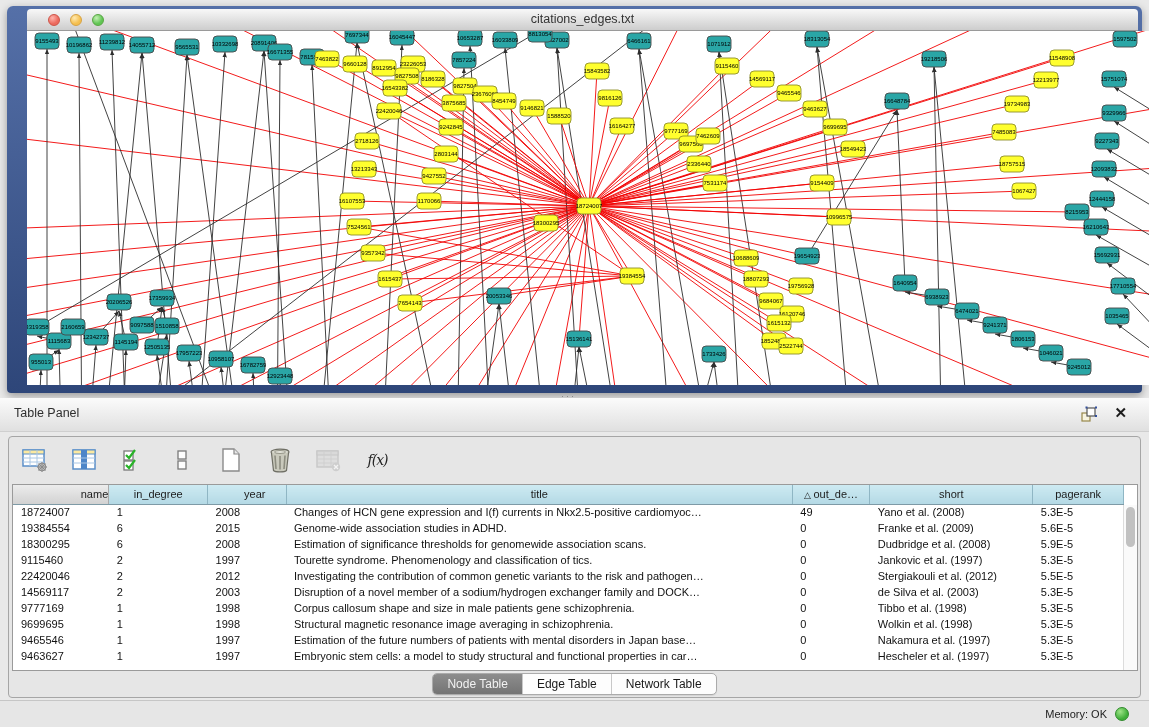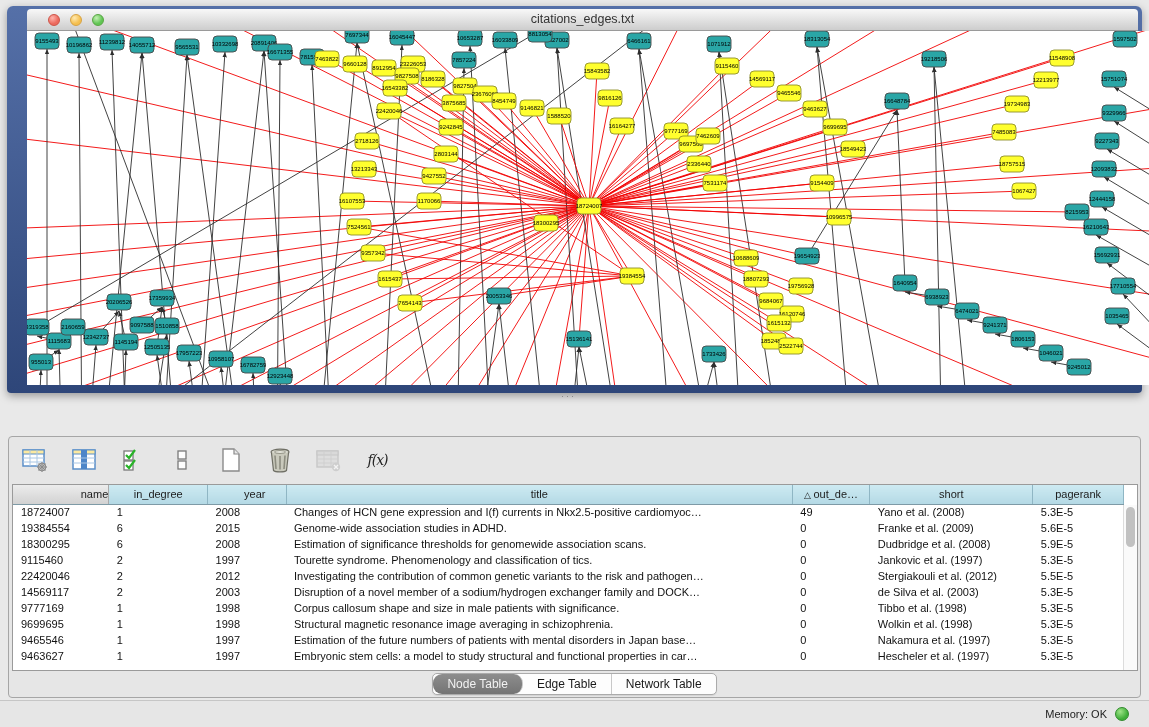--- a/index.html
+++ b/index.html
@@ -56,21 +56,21 @@
     background:#fafafa; border-left:1px solid #dcdcdc; }
   #vthumb { position:absolute; left:2px; top:2px; width:9px; height:40px; border-radius:5px; background:#c1c1c1; }
 
   
   #tabs { position:absolute; left:0; top:236px; width:100%; display:flex; justify-content:center; }
   .seg { display:flex; border:1px solid #ababab; border-radius:5px; overflow:hidden;
     background:#fdfdfd; box-shadow:0 1px 1px rgba(0,0,0,.08); }
   .seg button { height:20px; border:none; background:transparent; font-size:12px; color:#1a1a1a;
     padding:0 14px; border-right:1px solid #c8c8c8; font-family:"Liberation Sans", sans-serif; }
   .seg button:last-child { border-right:none; }
-  .seg button.active { background:linear-gradient(#8d8d8d,#747474); color:#f2f2f2;border-radius:9px; }
+  .seg button.active { background:linear-gradient(#8d8d8d,#747474); color:#f2f2f2; }
 
   
   #statusbar { position:absolute; left:0; top:700px; width:1149px; height:27px;
     background:#e6e6e6; border-top:1px solid #c6c6c6; }
   #memtext { position:absolute; right:42px; top:7px; font-size:11px; color:#222; }
   #memdot { position:absolute; right:20px; top:6px; width:14px; height:14px; border-radius:50%;
     background:radial-gradient(circle at 35% 30%,#9ee487,#3fae39 65%); border:1px solid #2e8a2a; }
 </style>
 </head>
 <body>
@@ -734,20 +734,33 @@
             <text x="826" y="120" text-anchor="middle" font-size="6" fill="#000">18549423</text>
           </g>
         </svg>
     </div>
   </div>
 
   <div id="divider">
       <span class="grip"></span>
     </div>
 
+  <div id="tp-header">
+    <span id="tp-title">Table Panel</span>
+    <span id="float-icon">
+      <svg width="17" height="17" viewBox="0 0 17 17">
+        <rect x="2" y="7" width="8" height="8" fill="#f7f3df" stroke="#97874a" stroke-width="1.2"></rect>
+        <rect x="7" y="2" width="8" height="8" fill="#ffffff" stroke="#555" stroke-width="1.2"></rect>
+        <rect x="5.5" y="0.5" width="2" height="2" fill="#34519b"></rect>
+        <rect x="15" y="0.5" width="2" height="2" fill="#34519b"></rect>
+        <rect x="15" y="9" width="2" height="2" fill="#34519b"></rect>
+      </svg>
+    </span>
+    <span id="close-icon">✕</span>
+  </div>
 
   <div id="panel-box">
 
     <div id="toolbar">
       <span class="tbtn">
         <svg width="26" height="24" viewBox="0 0 26 24">
           <rect x="1" y="2" width="21" height="16" fill="#fff" stroke="#5b8fc9" stroke-width="1.5"></rect>
           <rect x="1" y="2" width="21" height="4" fill="#fce9a0" stroke="#5b8fc9"></rect>
           <path d="M8 2v16 M15 2v16 M1 10h21 M1 14h21" stroke="#a9c6e4" stroke-width="1"></path>
           <circle cx="20" cy="19" r="4" fill="#b9b9b9" stroke="#8a8a8a"></circle>
@@ -870,21 +883,21 @@
               <td>2003</td>
               <td>Disruption of a novel member of a sodium/hydrogen exchanger family and DOCK…</td>
               <td>0</td>
               <td>de Silva et al. (2003)</td>
               <td>5.3E-5</td>
             </tr>
             <tr>
               <td>9777169</td>
               <td>1</td>
               <td>1998</td>
-              <td>Corpus callosum shape and size in male patients with significance.</td>
+              <td>Corpus callosum shape and size in male patients gene schizophrenia.</td>
               <td>0</td>
               <td>Tibbo et al. (1998)</td>
               <td>5.3E-5</td>
             </tr>
             <tr>
               <td>9699695</td>
               <td>1</td>
               <td>1998</td>
               <td>Structural magnetic resonance image averaging in schizophrenia.</td>
               <td>0</td>

